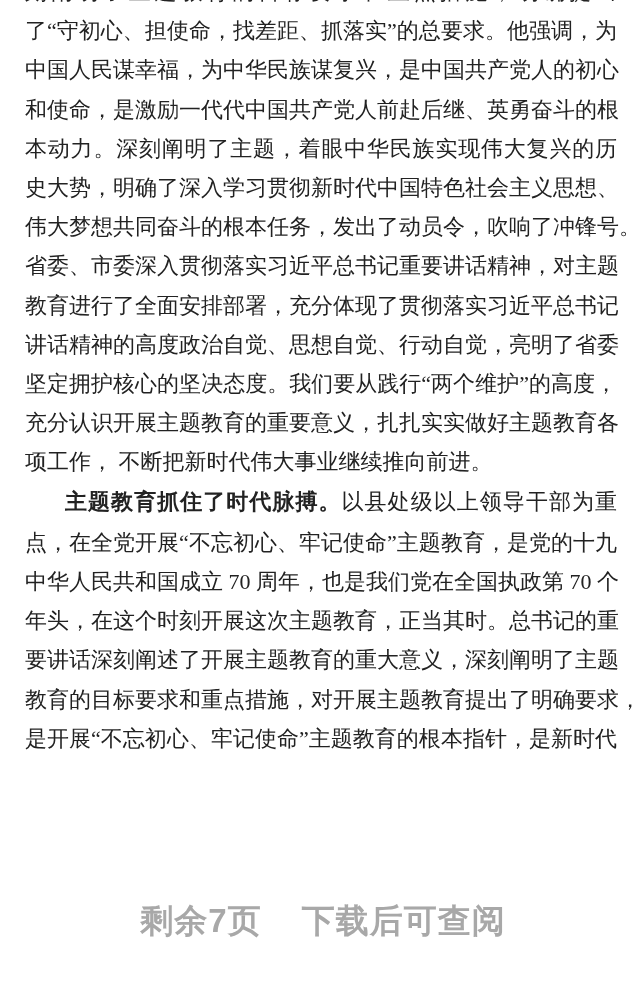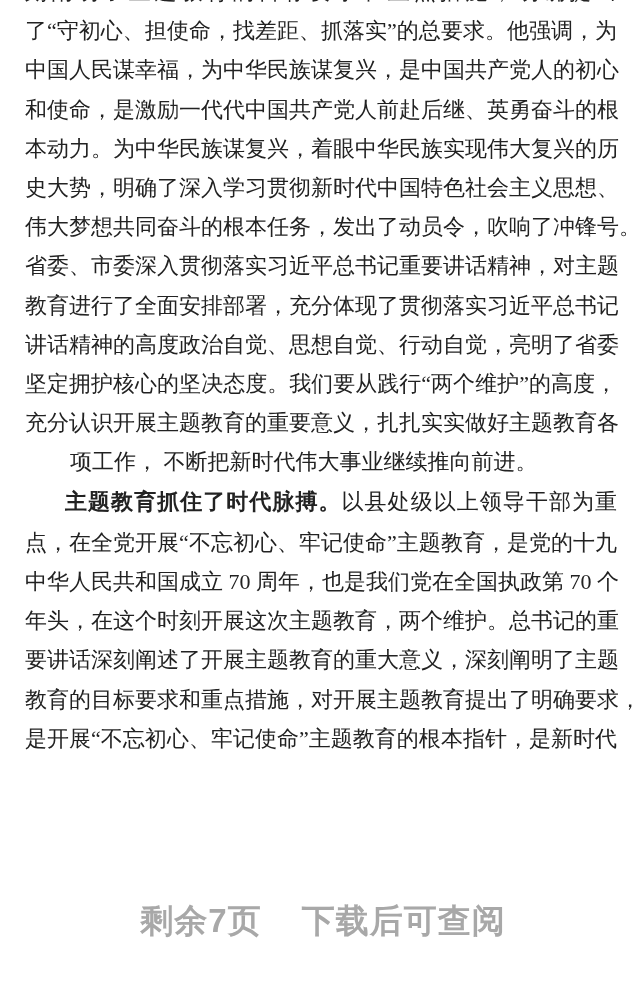--- a/index.html
+++ b/index.html
@@ -27,21 +27,20 @@
   }
   .line {
     text-align: justify;
     text-align-last: justify;
     text-justify: inter-character;
     white-space: nowrap;
   }
   .line.no-justify {
     text-align: right;
     text-align-last: left;
-    margin-left: 45px;
   }
   .line .bold {
     font-weight: 700;
     font-family: Liberation Mono, monospace;
   }
   .footer {
     position: absolute;
     top: 899px;
     left: 0;
     width: 640px;
@@ -58,33 +57,33 @@
 </style>
 </head>
 <body>
 
 <div class="page" style="background: rgb(255, 255, 255);">
   <div class="text-block" id="text-block" style="color: rgb(34, 34, 34);">
       <div class="line"><span>刻阐明了主题教育的目标要求和重点措施，明确提出</span></div>
       <div class="line"><span>了“守初心、担使命，找差距、抓落实”的总要求。他强调，为</span></div>
       <div class="line"><span>中国人民谋幸福，为中华民族谋复兴，是中国共产党人的初心</span></div>
       <div class="line"><span>和使命，是激励一代代中国共产党人前赴后继、英勇奋斗的根</span></div>
-      <div class="line"><span>本动力。为中华民族谋复兴，着眼中华民族实现伟大复兴的历</span></div>
+      <div class="line"><span>本动力。深刻阐明了主题，着眼中华民族实现伟大复兴的历</span></div>
       <div class="line"><span>史大势，明确了深入学习贯彻新时代中国特色社会主义思想、</span></div>
       <div class="line"><span>伟大梦想共同奋斗的根本任务，发出了动员令，吹响了冲锋号。</span></div>
       <div class="line"><span>省委、市委深入贯彻落实习近平总书记重要讲话精神，对主题</span></div>
       <div class="line"><span>教育进行了全面安排部署，充分体现了贯彻落实习近平总书记</span></div>
       <div class="line"><span>讲话精神的高度政治自觉、思想自觉、行动自觉，亮明了省委</span></div>
       <div class="line"><span>坚定拥护核心的坚决态度。我们要从践行“两个维护”的高度，</span></div>
       <div class="line"><span>充分认识开展主题教育的重要意义，扎扎实实做好主题教育各</span></div>
       <div class="line no-justify"><span>项工作， 不断把新时代伟大事业继续推向前进。</span></div>
       <div class="line" style="text-indent: 40px;"><span class="bold">主题教育抓住了时代脉搏。</span><span>以县处级以上领导干部为重</span></div>
       <div class="line"><span>点，在全党开展“不忘初心、牢记使命”主题教育，是党的十九</span></div>
       <div class="line"><span>中华人民共和国成立 70 周年，也是我们党在全国执政第 70 个</span></div>
-      <div class="line"><span>年头，在这个时刻开展这次主题教育，两个维护。总书记的重</span></div>
+      <div class="line"><span>年头，在这个时刻开展这次主题教育，正当其时。总书记的重</span></div>
       <div class="line"><span>要讲话深刻阐述了开展主题教育的重大意义，深刻阐明了主题</span></div>
       <div class="line"><span>教育的目标要求和重点措施，对开展主题教育提出了明确要求，</span></div>
       <div class="line"><span>是开展“不忘初心、牢记使命”主题教育的根本指针，是新时代</span></div>
     </div>
   <div class="footer" style="color: rgb(168, 168, 168);">
     <span>剩余7页</span>
     <span>下载后可查阅</span>
   </div>
 </div>
 

